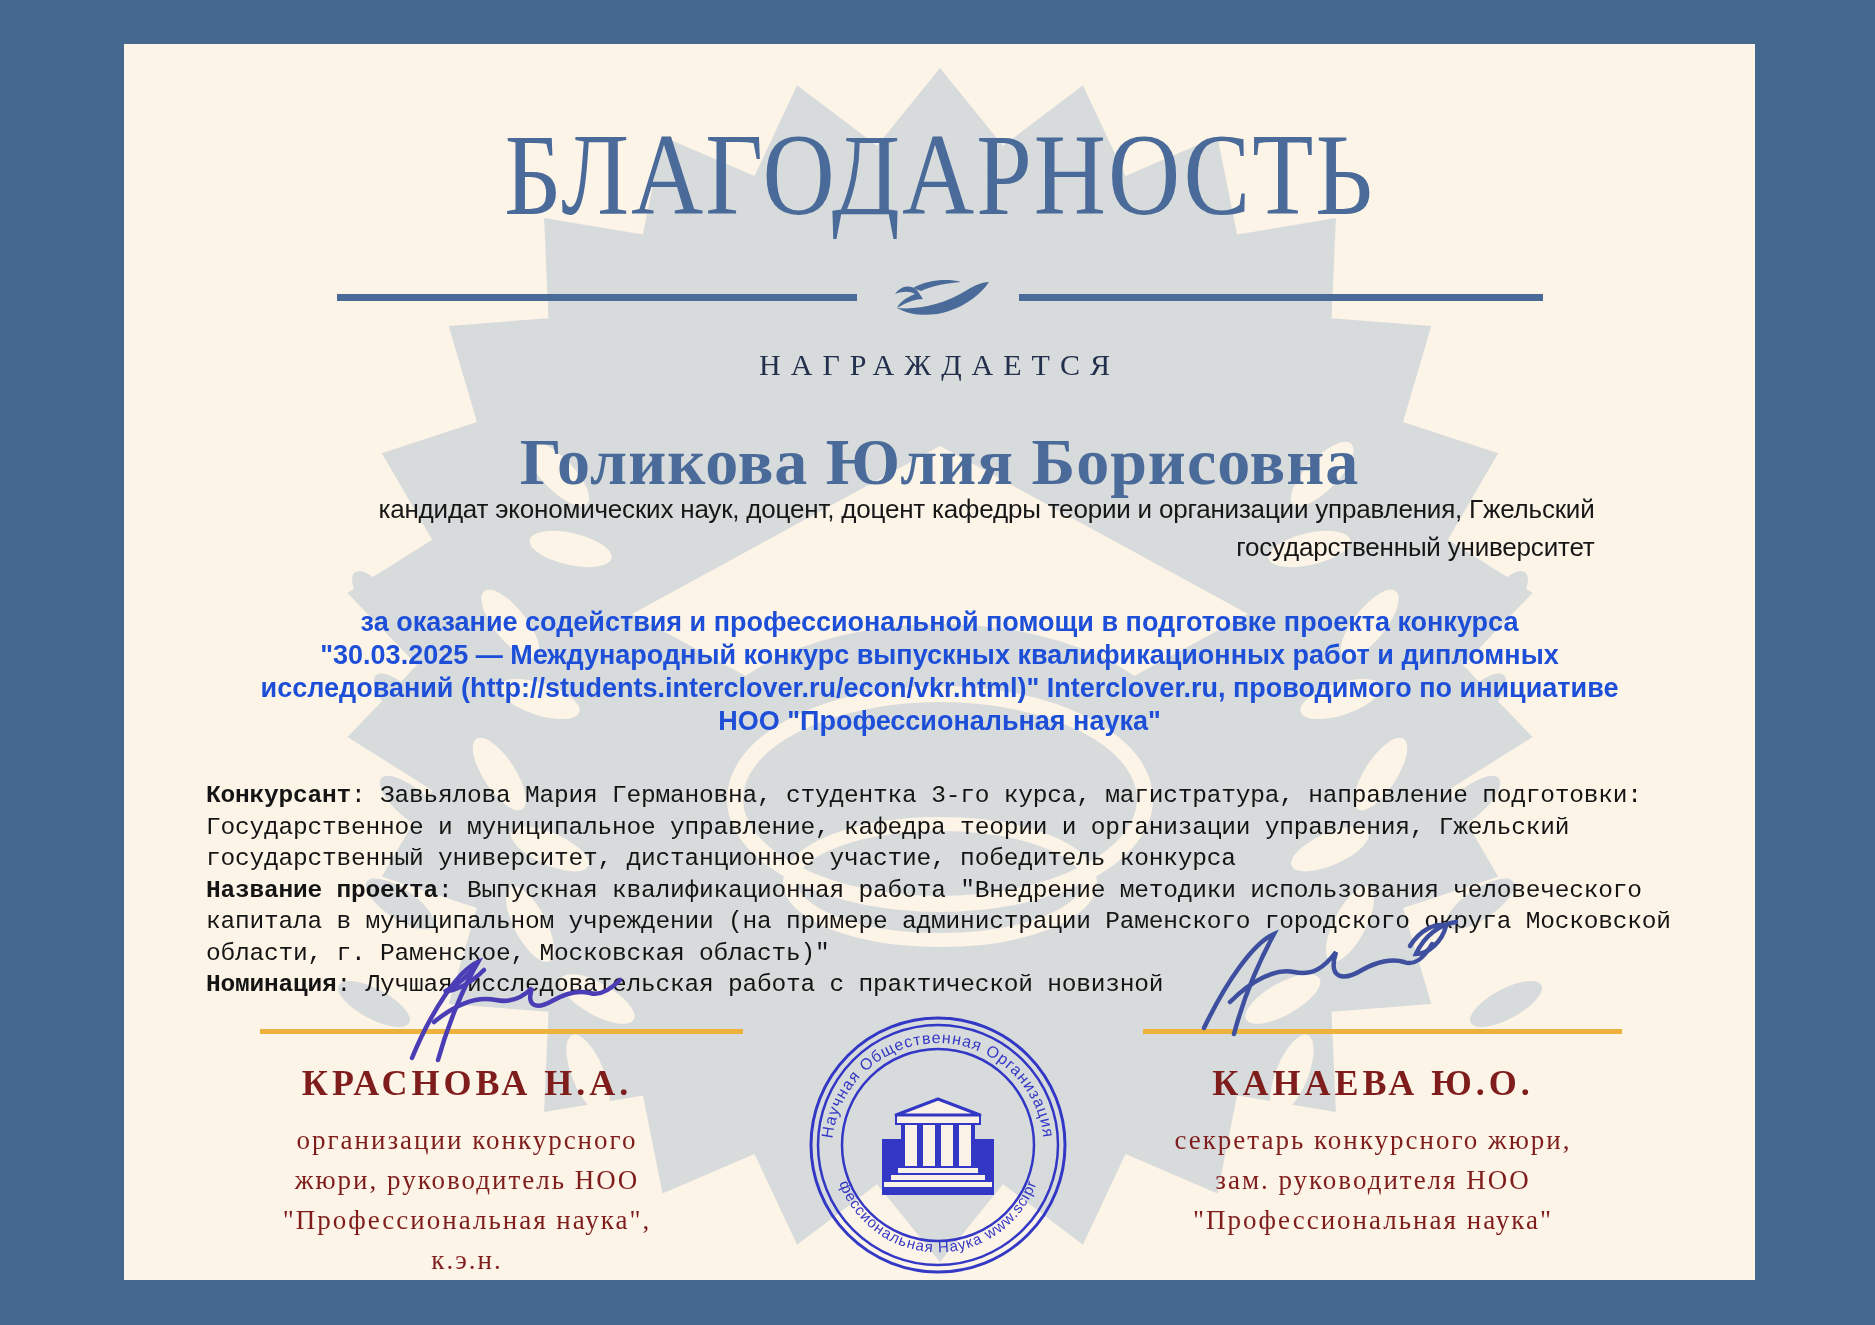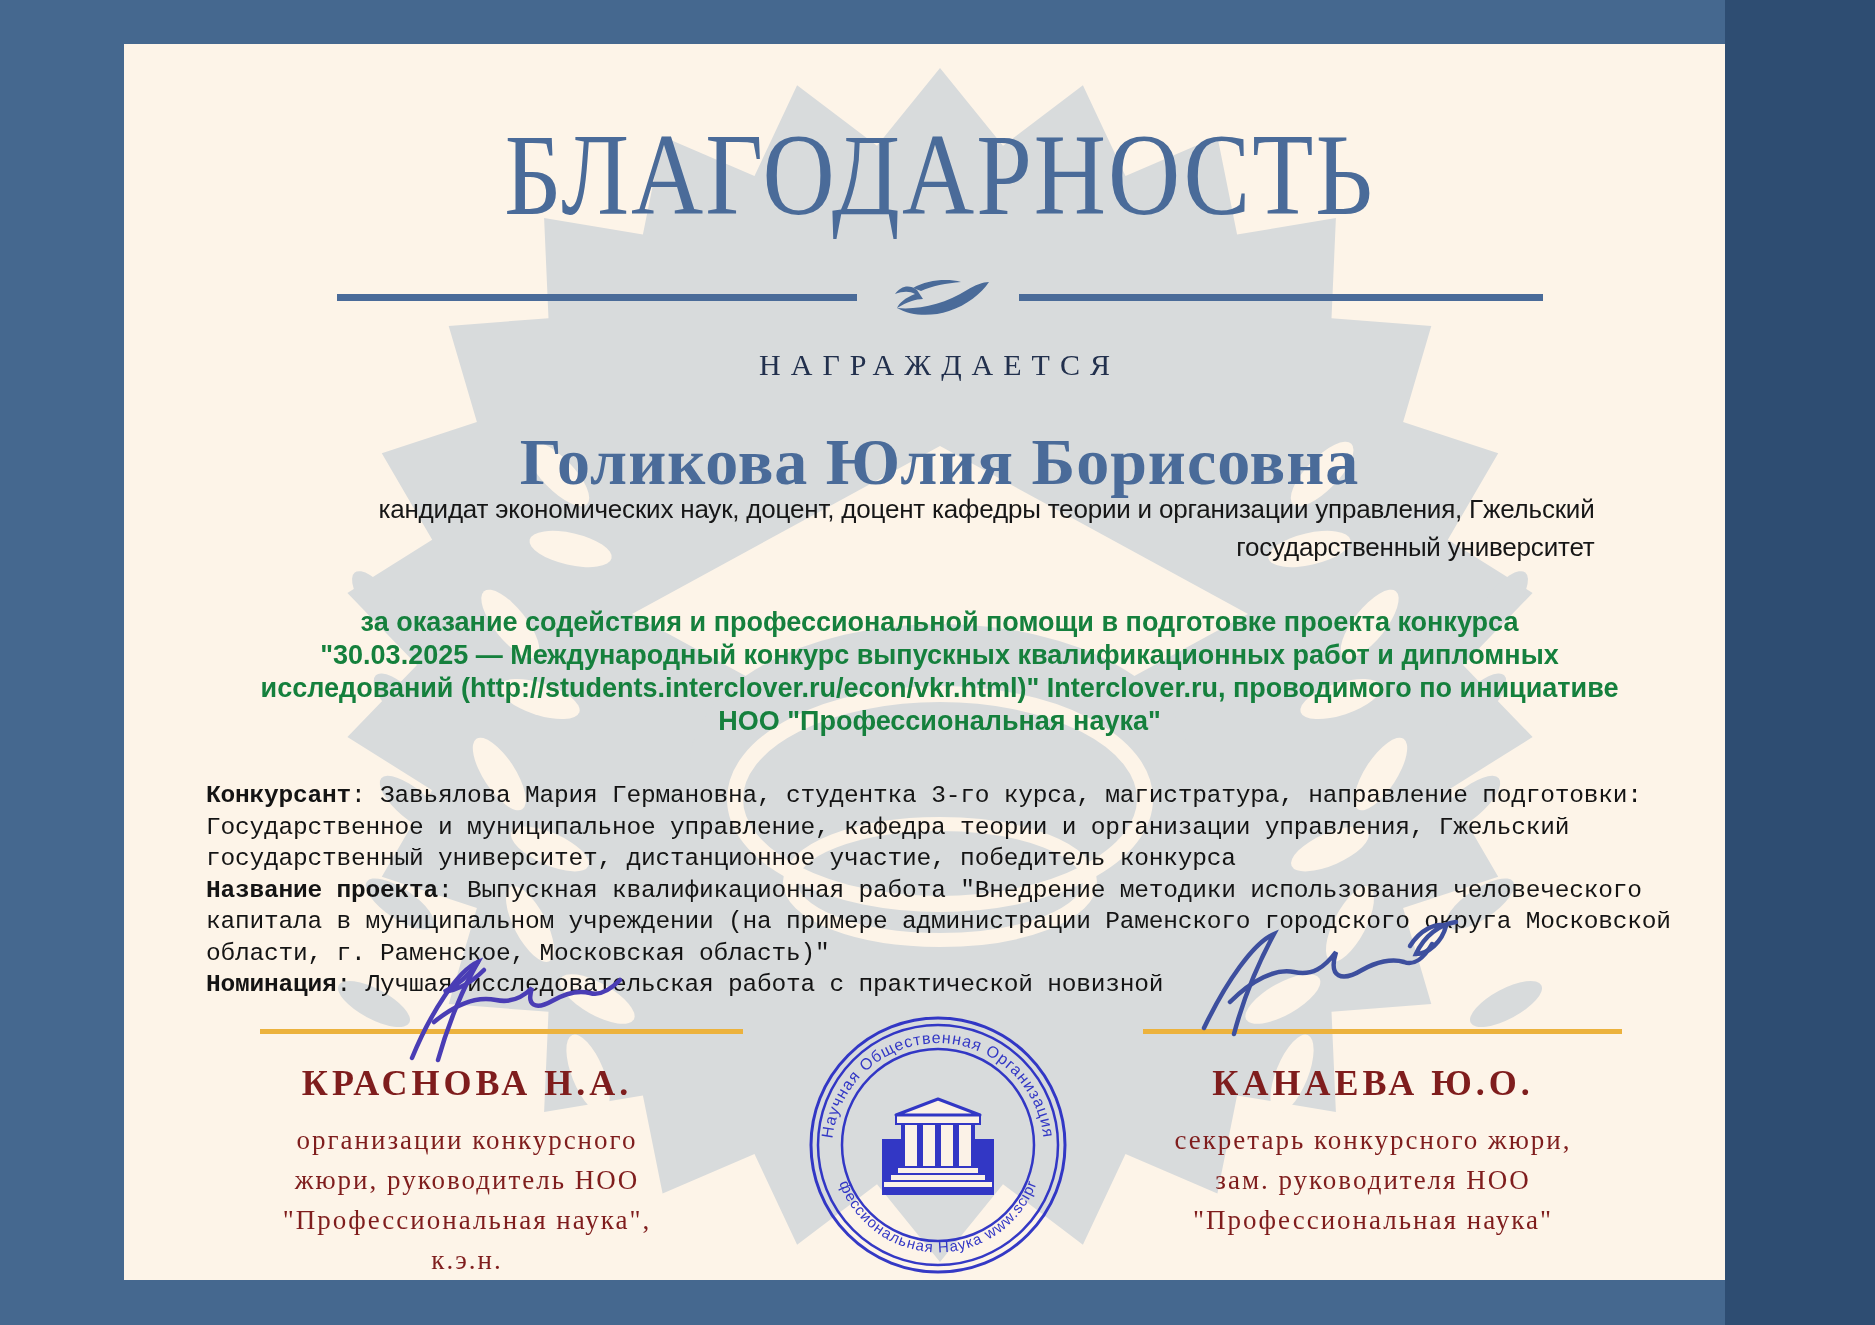--- a/index.html
+++ b/index.html
@@ -1,37 +1,37 @@
 <!DOCTYPE html>
 <html><head>
 <meta charset="utf-8">
 <style>
   html,body{margin:0;padding:0;background:#2e4d72;}
-  .canvas{position:relative;width:1725px;height:1325px;background:#45688f;overflow:hidden;
+  .canvas{position:relative;width:1875px;height:1325px;background:#45688f;overflow:hidden;
           font-family:"Liberation Serif",serif;}
   .paper{position:absolute;left:124px;top:44px;width:1631px;height:1236px;background:#fdf4e8;overflow:hidden;}
   .wm{position:absolute;left:0;top:0;z-index:0;}
   .layer{position:absolute;left:0;top:0;width:100%;height:100%;z-index:2;}
 
   .title{position:absolute;top:64px;left:0;width:100%;text-align:center;
          font-size:100px;font-weight:normal;color:#4a6b99;letter-spacing:2px;
          transform:scaleY(1.16);transform-origin:top center;white-space:nowrap;}
   .divider{position:absolute;top:230px;left:0;width:100%;display:flex;align-items:center;justify-content:center;gap:26px;}
   .divider .bar{height:7px;background:#4a6b99;}
   .bar-l{width:520px;} .bar-r{width:524px;}
 
   .awarded-label{position:absolute;top:304px;left:0;width:100%;text-align:center;
          font-size:30px;color:#22304d;letter-spacing:10px;}
   .recipient{position:absolute;top:380px;left:0;width:100%;text-align:center;
          font-size:66px;font-weight:bold;color:#4a6b99;letter-spacing:1px;white-space:nowrap;}
   .affiliation{position:absolute;top:446px;left:50%;transform:translateX(-50%);width:1310px;text-align:right;
          font-family:"Liberation Sans",sans-serif;font-size:26px;line-height:38px;color:#161616;letter-spacing:-0.2px;}
 
   .award-block{position:absolute;top:562px;left:0;width:100%;text-align:center;
-         font-family:"Liberation Sans",sans-serif;font-weight:bold;font-size:27px;line-height:33px;color:#15803d;}
+         font-family:"Liberation Sans",sans-serif;font-weight:bold;font-size:27px;line-height:33px;color:#1d4ed8;}
   .award-line{white-space:nowrap;}
 
   .details{position:absolute;top:736px;left:82px;width:1467px;
          font-family:"Liberation Sans",sans-serif;font-size:24.5px;line-height:31.5px;color:#141414;letter-spacing:-0.2px;}
   .details p{margin:0;font-family:Liberation Mono, monospace;}
 
   .gold-line{position:absolute;top:985px;height:5px;background:#ecb23d;z-index:2;}
   .gold-l{left:136px;width:483px;}
   .gold-r{left:1019px;width:479px;}
 

